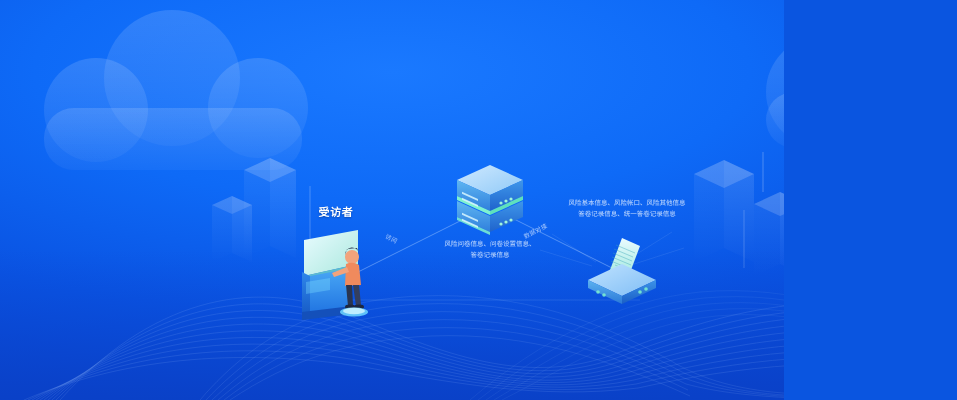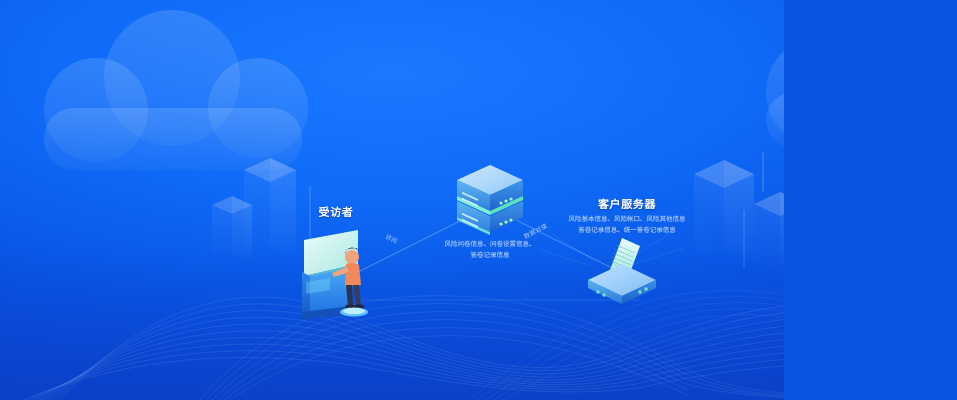--- a/index.html
+++ b/index.html
@@ -360,21 +360,20 @@
   </div>
 
   <div class="node" id="node-survey">
     <div class="node-sub">
       <div>风险问卷信息、问卷设置信息、</div>
       <div>答卷记录信息</div>
     </div>
   </div>
 
   <div class="node" id="node-client">
-    <div class="node-title">客户服务器</div>
     <div class="node-sub">
       <div>风险基本信息、风险帐口、风险其他信息</div>
       <div>答卷记录信息、统一答卷记录信息</div>
     </div>
   </div>
 
   <div class="edge-label" id="edge-label-left">访问</div>
   <div class="edge-label" id="edge-label-right">数据对接</div>
 
 </div>

